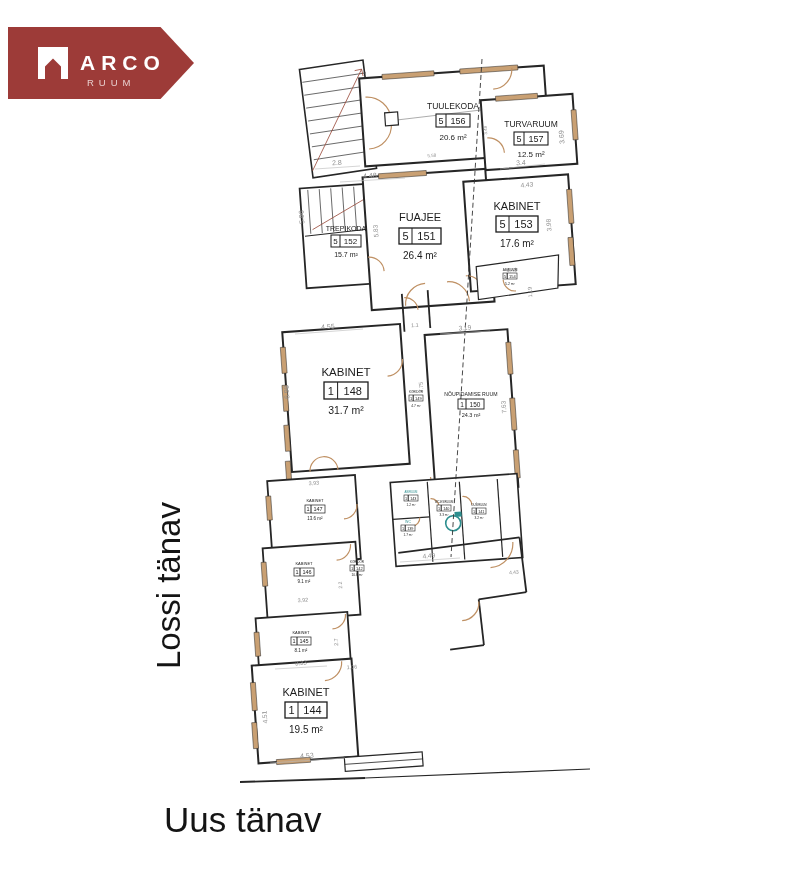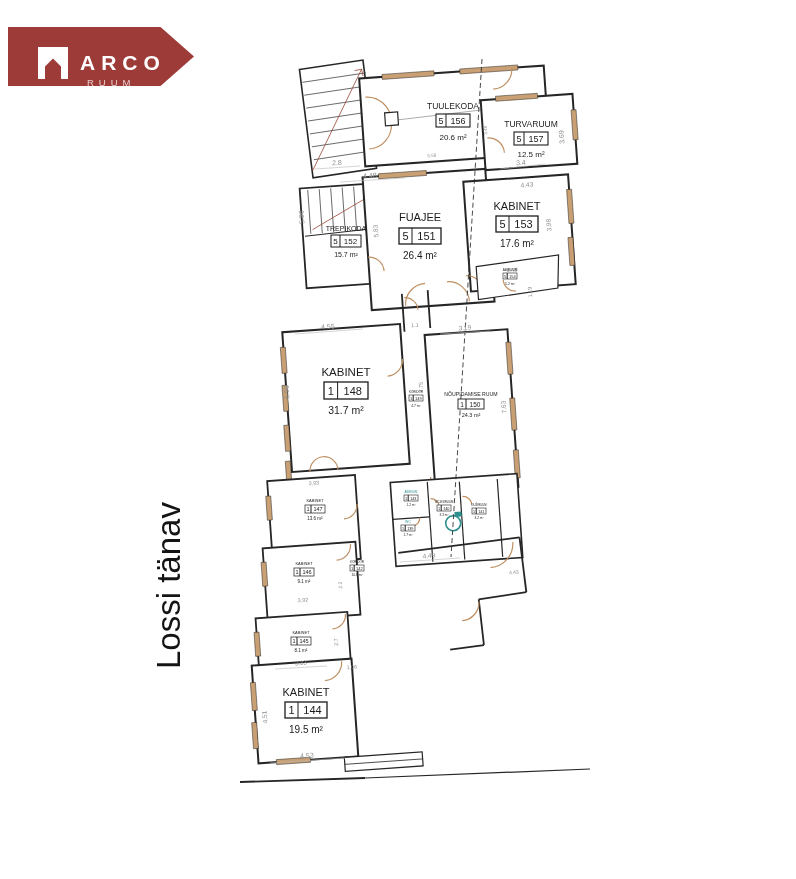--- a/index.html
+++ b/index.html
@@ -1,19 +1,19 @@
 <!DOCTYPE html>
 <html><head>
 <meta charset="utf-8">
 <style>
   html,body{margin:0;padding:0;background:#ffffff;}
   .page{position:relative;width:796px;height:879px;background:#ffffff;overflow:hidden;
         font-family:"Liberation Sans",sans-serif;}
   
-  .logo{position:absolute;left:8px;top:27px;width:186px;height:59px;}
+  .logo{position:absolute;left:8px;top:27px;width:186px;height:72px;}
   .banner{position:absolute;inset:0;background:#9d3b38;
           clip-path:polygon(0 0,82% 0,100% 50%,82% 100%,0 100%);}
   .logo svg{position:absolute;left:30px;top:20px;}
   .logo .arco{position:absolute;left:72px;top:24px;color:#ffffff;font-size:21px;
               font-weight:600;letter-spacing:6px;}
   .logo .vara{position:absolute;left:79px;top:50px;color:#e9d0cf;font-size:9.5px;
               font-weight:400;letter-spacing:5px;}
   
   .street-left{position:absolute;left:150px;top:477px;height:192px;
                writing-mode:vertical-rl;transform:rotate(180deg);
@@ -41,20 +41,21 @@
   <div class="logo">
     <div class="banner"></div>
     <svg width="30" height="32" viewBox="0 0 30 32">
       <path fill="#ffffff" fill-rule="evenodd" d="M0 0H30V32H0Z M7 32V19.5L15 11.5L23 19.5V32Z"></path>
     </svg>
     <div class="arco">ARCO</div>
     <div class="vara">RUUM</div>
   </div>
 
   <div class="street-left">Lossi tänav</div>
+  <div class="street-bottom">Uus tänav</div>
 
   <svg class="plan" width="400" height="740" viewBox="0 0 400 740">
 
     <g>
 
       <g transform="rotate(-4 122 74)" fill="none" stroke="#262626">
         <polygon class="wall" points="88,22 152,17 158,126 94,131" stroke-width="1.6"></polygon>
         <line class="tread" x1="90" y1="35" x2="154" y2="30"></line>
         <line class="tread" x1="91" y1="48" x2="155" y2="43"></line>
         <line class="tread" x1="92" y1="61" x2="156" y2="56"></line>

